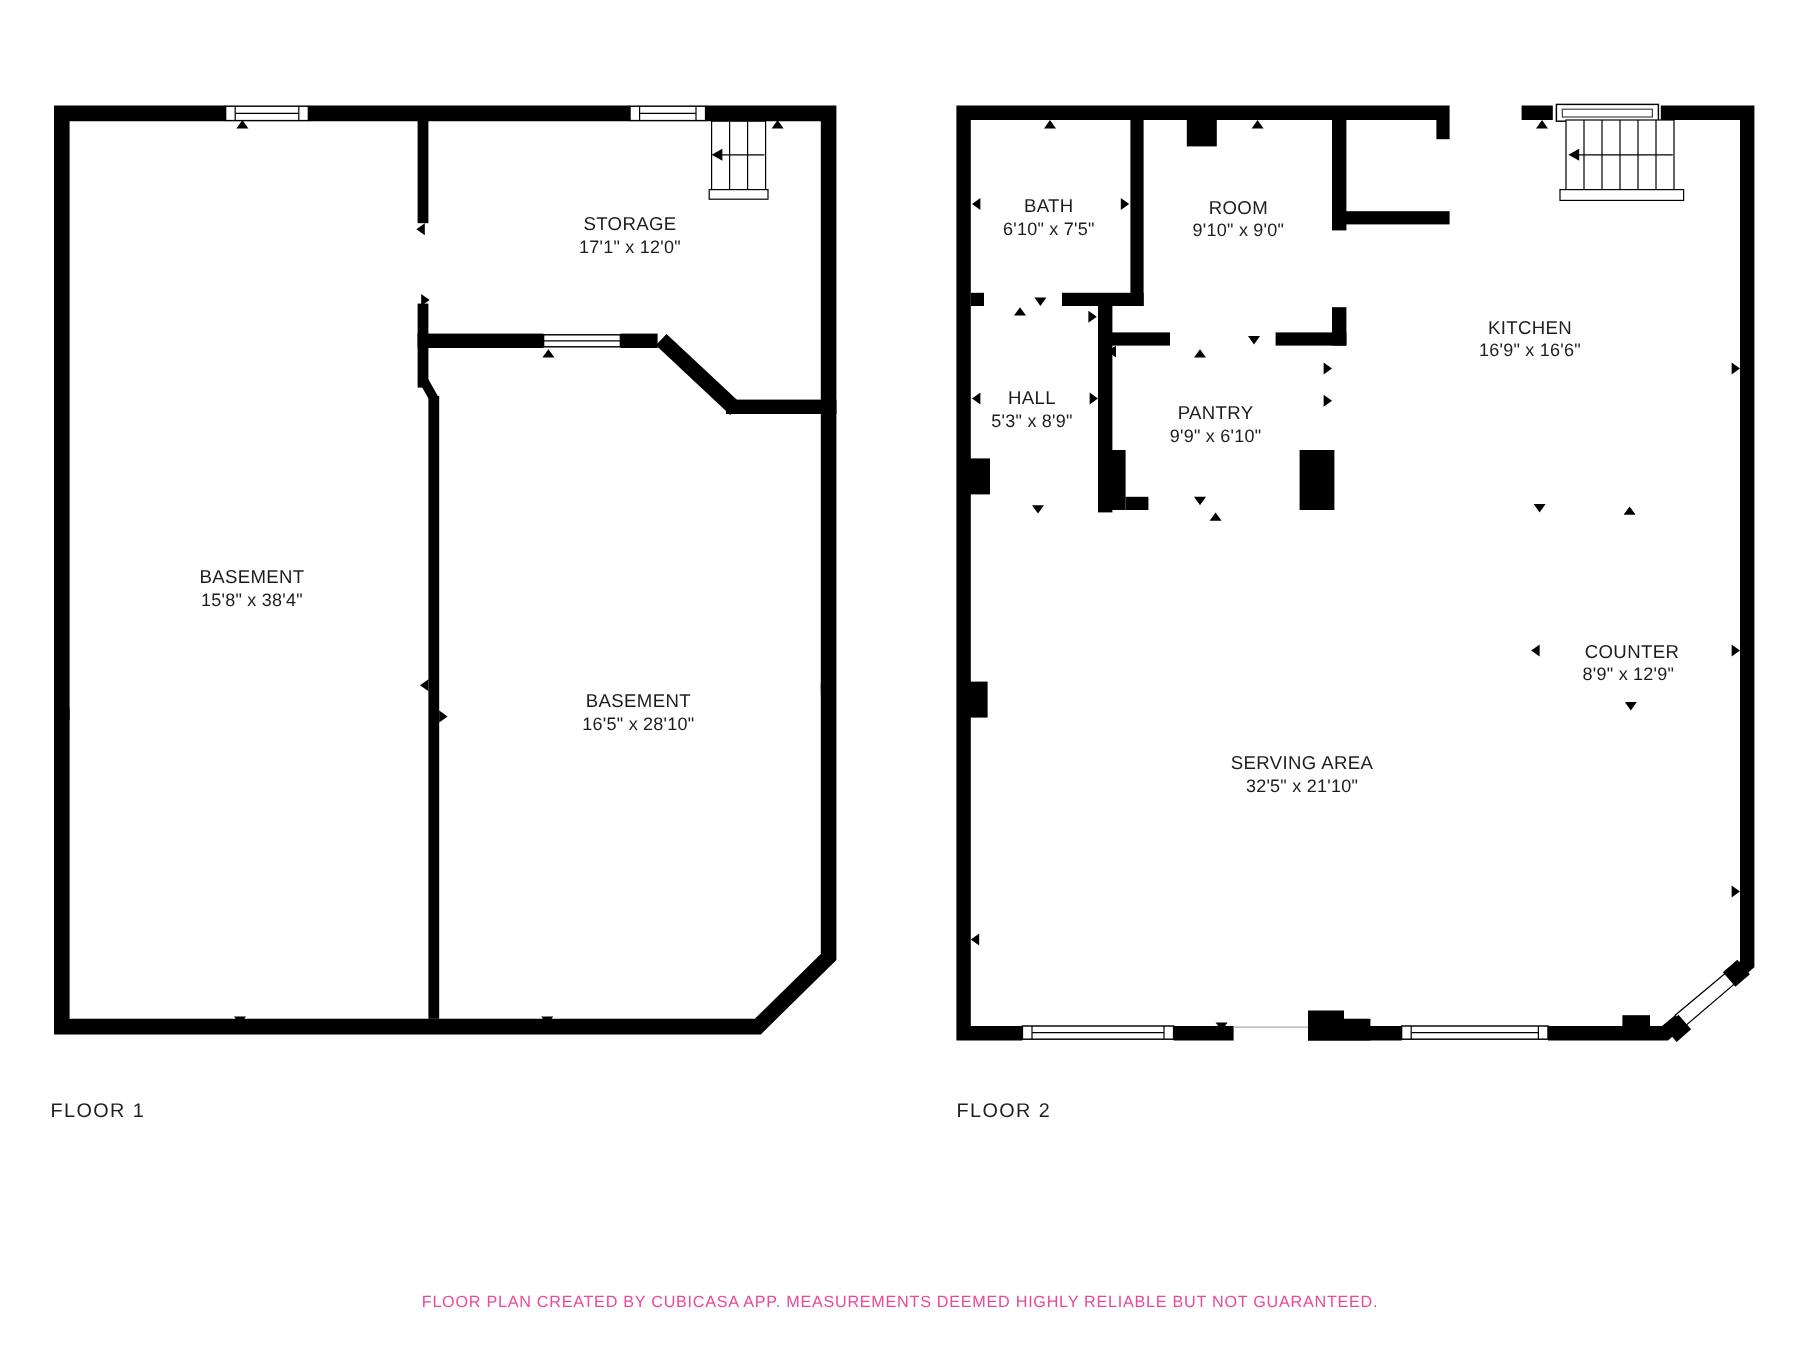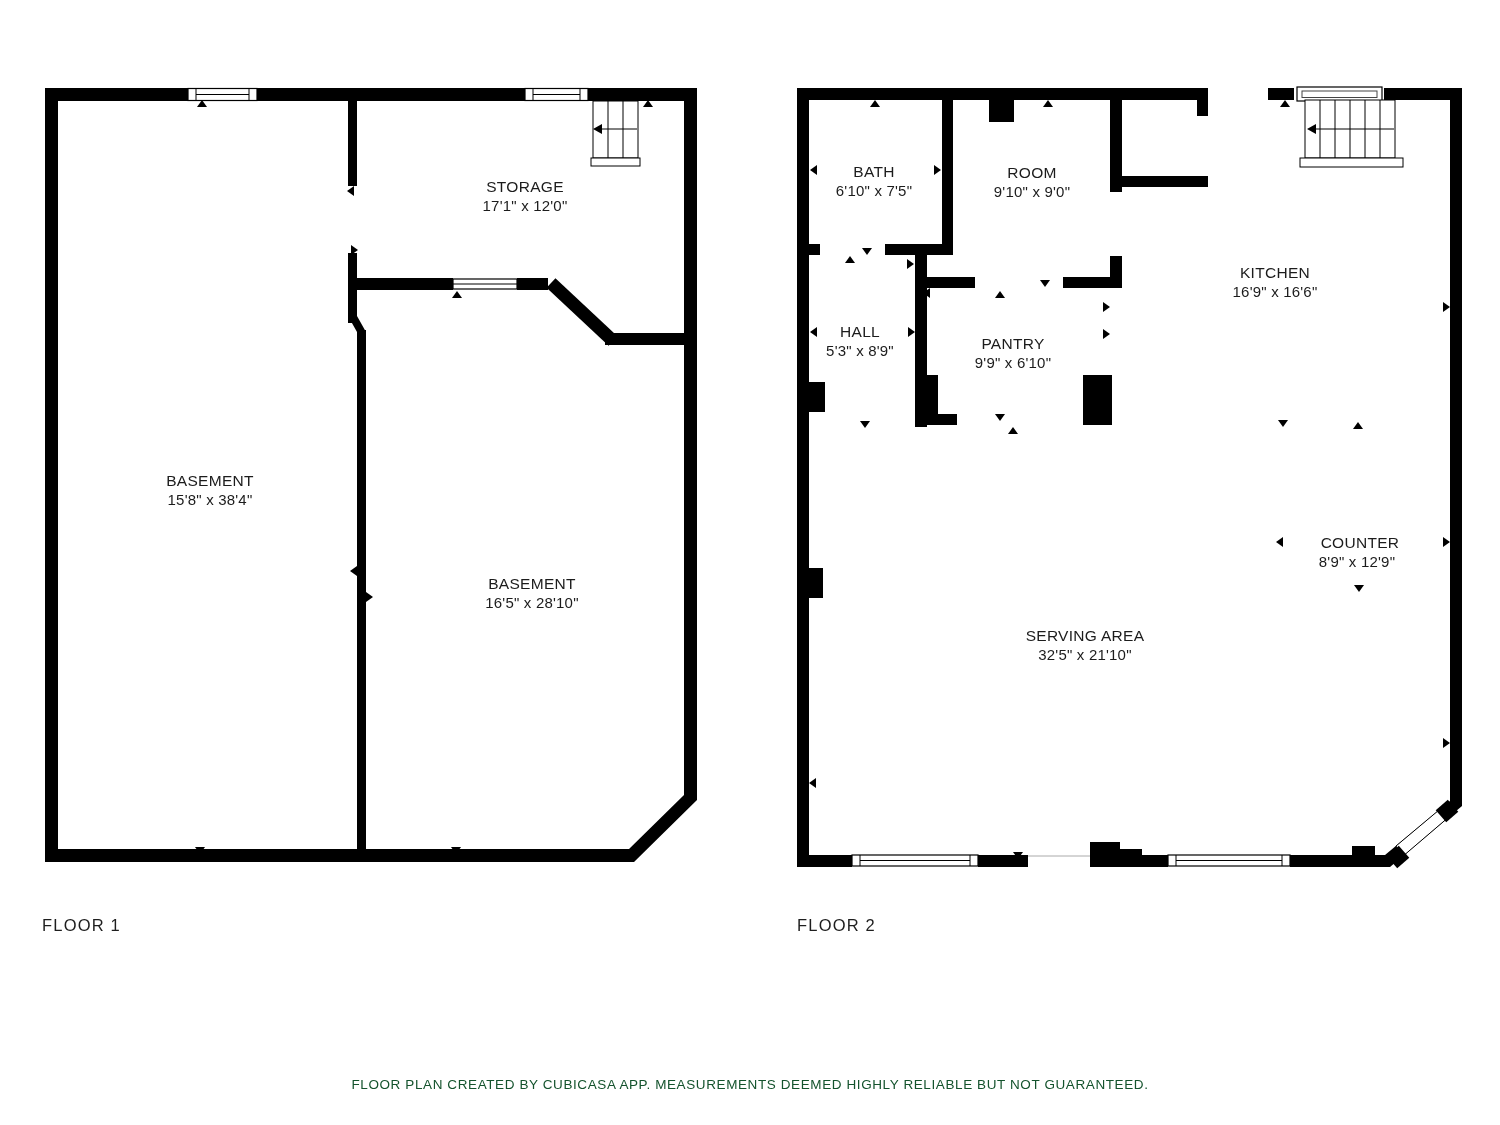--- a/index.html
+++ b/index.html
@@ -4,21 +4,21 @@
 <style>
   html,body{margin:0;padding:0;background:#ffffff;}
   body{width:1500px;height:1125px;position:relative;overflow:hidden;
        font-family:"Liberation Sans",sans-serif;}
   .canvas{position:absolute;inset:0;}
   svg text{font-family:"Liberation Sans",sans-serif;fill:#1c1c1c;}
   .room-name{font-size:15.5px;letter-spacing:.3px;}
   .room-dims{font-size:15px;letter-spacing:.2px;}
   .floor-label{font-size:16.5px;letter-spacing:1.2px;fill:#1e1e1e;}
   .footer{position:absolute;left:0;top:1077px;width:1500px;text-align:center;
-          font-size:13.5px;letter-spacing:.6px;color:#14532d;}
+          font-size:13.5px;letter-spacing:.6px;color:#ec4899;}
   .wall{fill:#000;}
   .winline{stroke:#000;stroke-width:1.2;fill:#fff;}
   .thin{stroke:#000;stroke-width:1;fill:none;}
   .stairbox{fill:#fff;stroke:#000;stroke-width:1;}
   .marker{fill:#000;}
 </style>
 </head>
 <body>
 
 <div class="canvas">

